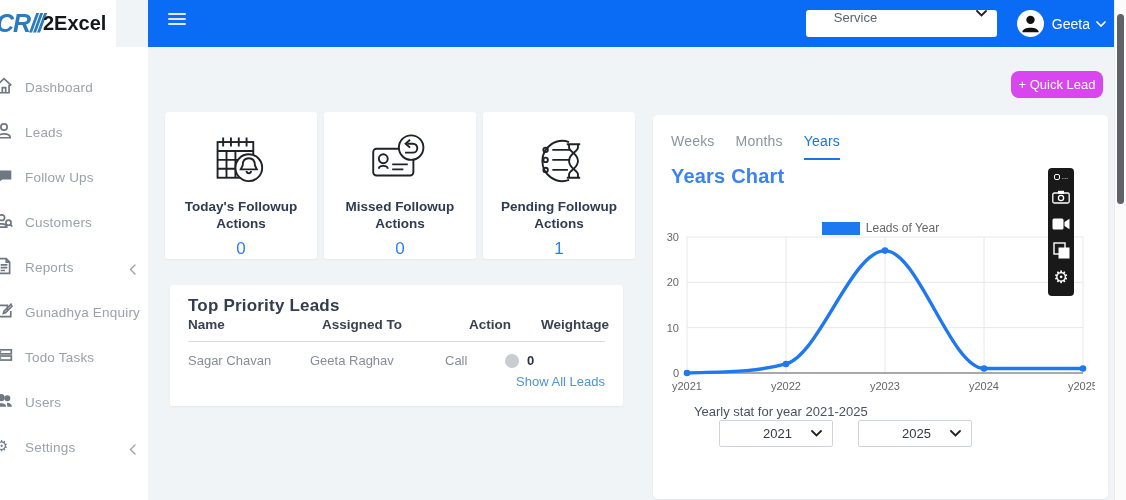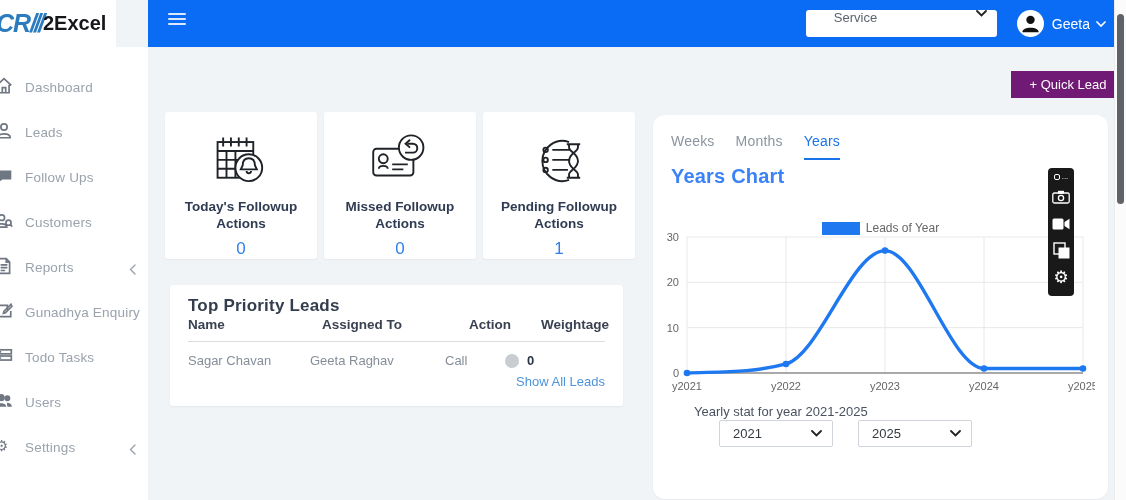--- a/index.html
+++ b/index.html
@@ -34,22 +34,22 @@
   .sidebar { position:absolute; left:0; top:47px; width:148px; height:453px; background:#fff; overflow:hidden; }
   .side-item { height:45px; display:flex; align-items:flex-end; cursor:pointer; padding-right:12px; }
   .side-item:first-child { margin-top:3px; }
   .side-icon { width:20px; height:18px; margin-left:-5px; flex:none; display:flex; align-items:center; color:#6f7782; }
   .side-icon svg { stroke:#6f7782; fill:none; stroke-width:1.5; }
   .side-label { font-size:13.5px; color:#9aa2ac; margin-left:10px; letter-spacing:.2px; flex:1; white-space:nowrap; }
   .side-chevron { color:#9aa2ac; display:flex; }
   .gear-glyph { font-family:"DejaVu Sans", sans-serif; font-size:15px; color:#6f7782; line-height:1; }
 
   
-  .quick-lead { position:absolute; left:1011px; top:71px; width:114px; height:27px; background:#701a75; color:#fff;
-                border:none; border-radius:0; font-size:13px; font-family:inherit; cursor:pointer; }
+  .quick-lead { position:absolute; left:1011px; top:71px; width:92px; height:27px; background:#d946ef; color:#fff;
+                border:none; border-radius:8px; font-size:13px; font-family:inherit; cursor:pointer; }
 
   
   .cards { position:absolute; left:165px; top:112px; width:470px; display:flex; gap:7px; }
   .card { flex:1; height:147px; background:#fff; border-radius:3px; box-shadow:0 1px 2px rgba(0,0,0,.05);
           display:flex; flex-direction:column; align-items:center; padding-top:18px; }
   .card-icon { height:62px; display:flex; align-items:center; justify-content:center; }
   .card-icon svg { stroke:#1f2328; fill:none; stroke-width:1.7; }
   .card-title { margin-top:8px; font-size:13.5px; font-weight:bold; color:#2f3b52; text-align:center; line-height:1.25; }
   .card-value { margin-top:6px; font-size:17px; color:#2f80ed; }
 
@@ -63,34 +63,34 @@
   .leads-divider { height:1px; background:#d9dce0; margin-top:9px; }
   .leads-row { margin-top:11px; }
   .leads-row .cell { font-size:13px; color:#868e99; }
   .weightage-cell { display:flex; align-items:center; }
   .weight-toggle { width:14px; height:14px; border-radius:50%; background:#c9ccd1; display:inline-block; cursor:pointer; }
   .weight-val { font-size:13px; font-weight:bold; color:#2b3445; margin-left:8px; }
   .show-all { text-align:right; margin-top:4px; }
   .show-all a { font-size:13px; color:#4d94db; text-decoration:none; cursor:pointer; }
 
   
-  .chart-panel { position:absolute; left:653px; top:115px; width:455px; height:384px; background:#fff; border-radius:12px;
+  .chart-panel { position:absolute; left:653px; top:115px; width:455px; height:384px; background:#fff; border-radius:5px;
                  box-shadow:0 1px 2px rgba(0,0,0,.05); }
   .tabs { position:absolute; left:18px; top:18px; display:flex; gap:21px; }
   .tab { font-size:14px; color:#8b959f; padding-bottom:9px; border-bottom:2px solid transparent; cursor:pointer; letter-spacing:.2px; }
   .tab.active { color:#1a73e8; border-bottom-color:#1a73e8; }
   .chart-title { position:absolute; left:18px; top:50px; font-size:20px; font-weight:bold; color:#3b82f6; letter-spacing:.2px; }
   .legend { position:absolute; left:0; right:0; top:106px; display:flex; align-items:center; justify-content:center; cursor:pointer; }
   .legend-box { width:38px; height:13px; background:#1e78f0; }
   .legend-label { font-size:12px; color:#666; margin-left:6px; }
   .chart-svg { position:absolute; left:6px; top:112px; }
   .chart-footer-label { position:absolute; left:41px; top:289px; font-size:13px; color:#4a5260; }
   .year-select { position:absolute; top:305px; width:114px; height:27px; background:#fff; border:1px solid #cfd4da;
                  border-radius:2px; display:flex; align-items:center; padding:0 10px 0 13px; cursor:pointer; }
-  .year-select .sel-label { flex:1; font-size:13px; color:#33393f; }
+  .year-select .sel-label { flex:1; font-size:13px; color:#33393f;margin-left:30px; }
   .year-from { left:66px; }
   .year-to { left:205px; }
 
   
   .ext-toolbar { position:absolute; left:1048px; top:168px; width:26px; height:128px; background:#191919; border-radius:4px;
                  display:flex; flex-direction:column; align-items:center; z-index:20; padding-top:3px; }
   .ext-head { display:flex; align-items:center; gap:2px; height:12px; }
   .ext-dot { width:6px; height:6px; border:1px solid #fff; border-radius:2px; }
   .ext-more { color:#fff; font-size:8px; line-height:1; }
   .ext-btn { height:27px; display:flex; align-items:center; justify-content:center; cursor:pointer; width:100%; }

